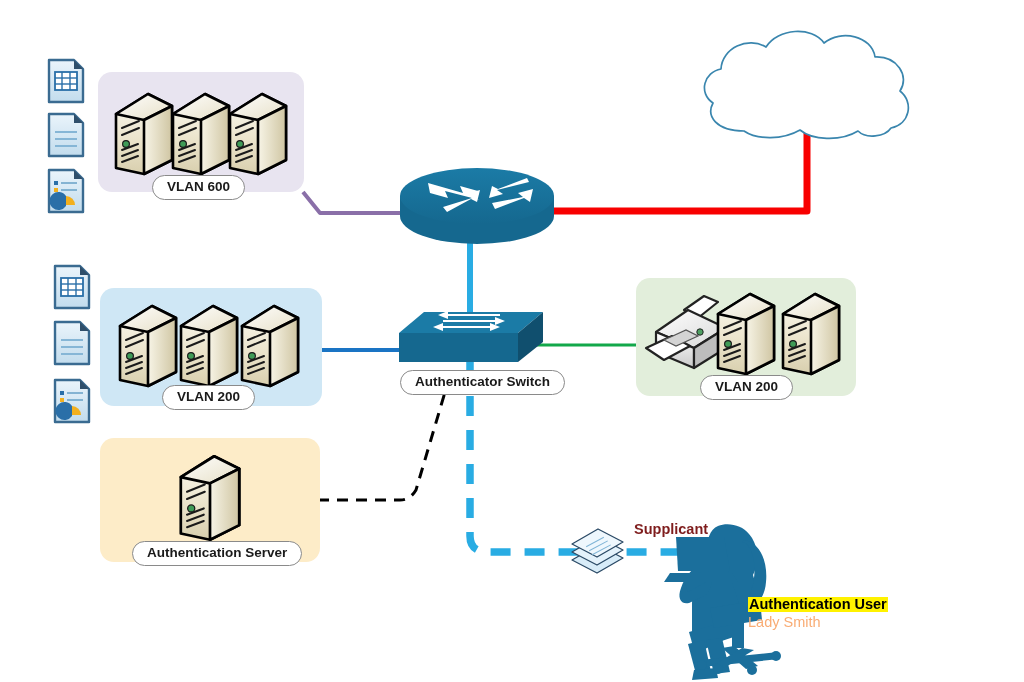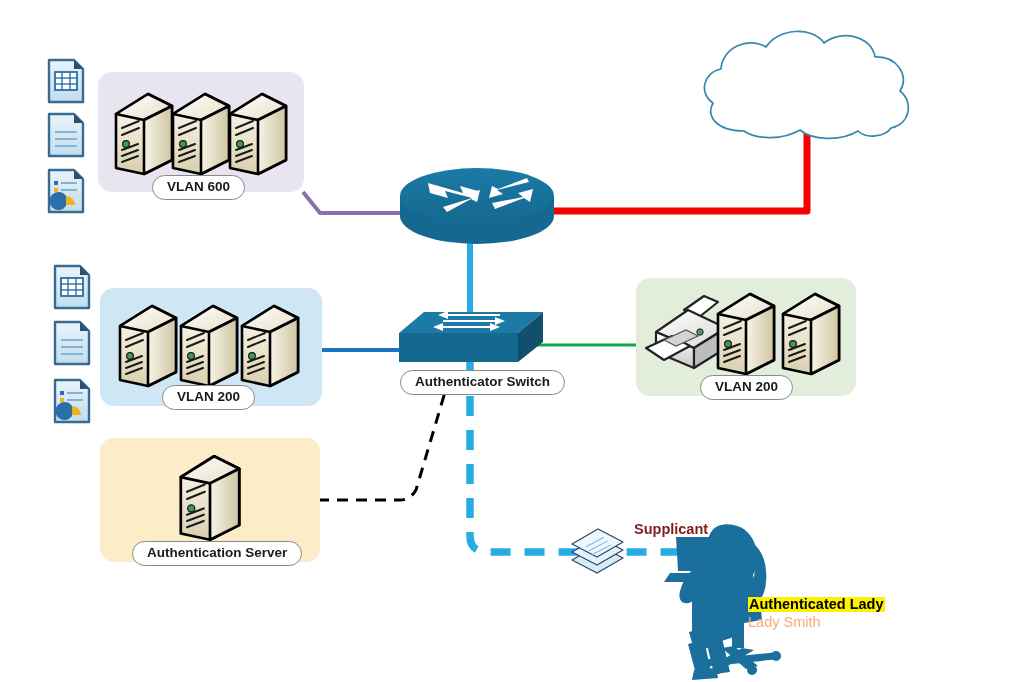--- a/index.html
+++ b/index.html
@@ -482,16 +482,16 @@
   </svg>
 
   <div class="zone-label" style="left:152px; top:175px;">VLAN 600</div>
   <div class="zone-label" style="left:162px; top:385px;">VLAN 200</div>
   <div class="zone-label" style="left:700px; top:375px;">VLAN 200</div>
   <div class="zone-label" style="left:400px; top:370px;">Authenticator Switch</div>
 
   <div class="zone-label" style="left:132px; top:541px;">Authentication Server</div>
 
   <div class="freetext t-supplicant" style="left:634px; top:522px;">Supplicant</div>
-  <div class="freetext t-auth-user" style="left:748px; top:597px;">Authenticated Lady</div>
+  <div class="freetext t-auth-user" style="left:748px; top:597px;">Authentication User</div>
   <div class="freetext t-lady" style="left:748px; top:615px;">Lady Smith</div>
 
 </div>
 
 </body></html>

